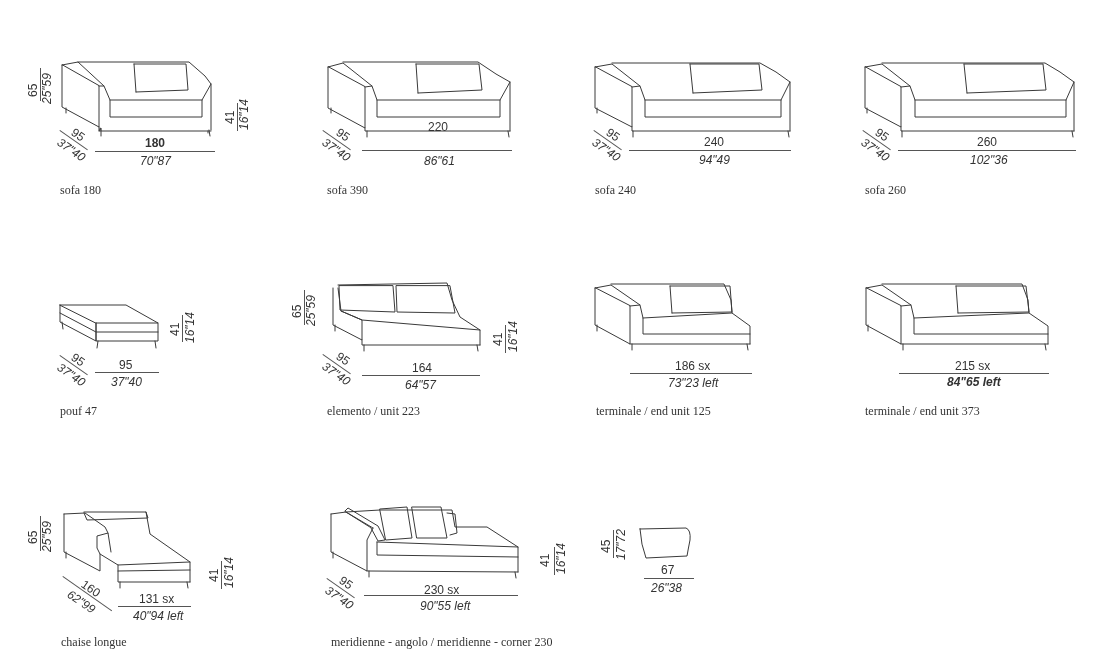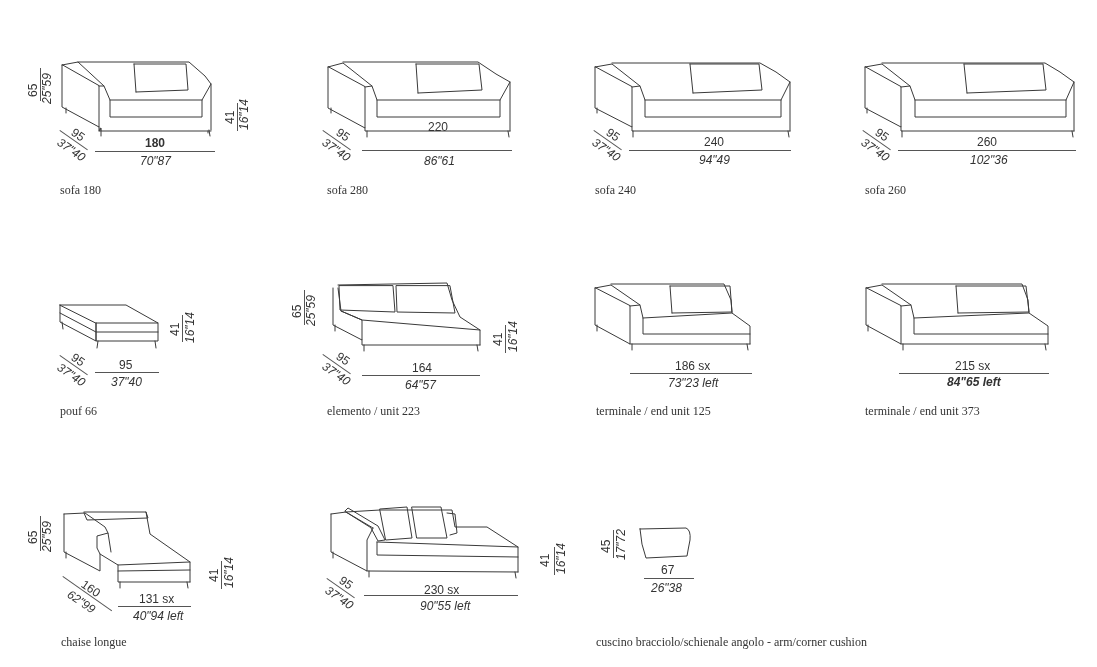--- a/index.html
+++ b/index.html
@@ -60,21 +60,21 @@
     <path d="M416 64 L418 93"></path>
     <path d="M416 64 L479 64 L482 90 L418 93"></path>
     <path d="M367 131 L367 137 M508 131 L509 137 M331 108 L331 113"></path>
   </svg>
   <div class="drule" style="left:323px;top:130px;width:34px;"></div>
   <div class="diag" style="left:341px;top:126px;">95</div>
   <div class="diag it" style="left:327px;top:136px;">37"40</div>
   <div class="dim" style="left:428px;top:121px;">220</div>
   <div class="rule" style="left:362px;top:150px;width:150px;"></div>
   <div class="dim it" style="left:424px;top:155px;">86"61</div>
-  <div class="label" style="left:327px;top:183px;">sofa 280</div>
+  <div class="label" style="left:327px;top:183px;">sofa 390</div>
 </div>
 
 <div class="item" style="left:0;top:0;width:840px;height:210px;">
   <svg class="draw" width="840" height="210">
     <path d="M595 67 L595 108 L632 127 L632 87 Z"></path>
     <path d="M595 67 L612 64 L640 86 L632 87"></path>
     <path d="M612 63 L760 63 L776 72 L790 82 L790 131"></path>
     <path d="M640 86 L645 100 L645 117 L781 117 L781 100 L790 82"></path>
     <path d="M632 127 L632 131 L790 131"></path>
     <path d="M645 100 L781 100"></path>
@@ -122,21 +122,21 @@
   </svg>
   <div class="vrule" style="left:182px;top:315px;height:27px;"></div>
   <div class="rot" style="left:169px;top:336px;">41</div>
   <div class="rot it" style="left:184px;top:343px;">16"14</div>
   <div class="drule" style="left:60px;top:355px;width:34px;"></div>
   <div class="diag" style="left:76px;top:351px;">95</div>
   <div class="diag it" style="left:62px;top:361px;">37"40</div>
   <div class="dim" style="left:119px;top:359px;">95</div>
   <div class="rule" style="left:95px;top:372px;width:64px;"></div>
   <div class="dim it" style="left:111px;top:376px;">37"40</div>
-  <div class="label" style="left:60px;top:404px;">pouf 66</div>
+  <div class="label" style="left:60px;top:404px;">pouf 47</div>
 </div>
 
 <div class="item" style="left:0;top:0;width:560px;height:430px;">
   <svg class="draw" width="560" height="430">
     <path d="M333 288 L333 325 L362 340 L362 320 L341 311 L338 288"></path>
     <path d="M338 285 L447 283 L452 300 L460 317 L480 330 L480 345"></path>
     <path d="M341 311 L362 320 L480 330"></path>
     <path d="M362 340 L362 345 L480 345"></path>
     <path d="M339 286 L340 310 L395 312 L393 286 Z"></path>
     <path d="M396 286 L397 312 L455 313 L450 286 Z"></path>
@@ -233,26 +233,26 @@
   </svg>
   <div class="vrule" style="left:554px;top:547px;height:28px;"></div>
   <div class="rot" style="left:539px;top:567px;">41</div>
   <div class="rot it" style="left:555px;top:574px;">16"14</div>
   <div class="drule" style="left:327px;top:578px;width:34px;"></div>
   <div class="diag" style="left:344px;top:574px;">95</div>
   <div class="diag it" style="left:330px;top:584px;">37"40</div>
   <div class="dim" style="left:424px;top:584px;">230 sx</div>
   <div class="rule" style="left:364px;top:595px;width:154px;"></div>
   <div class="dim it" style="left:420px;top:600px;">90"55 left</div>
+  <div class="label" style="left:331px;top:635px;">meridienne - angolo / meridienne - corner 230</div>
 </div>
 
 <div class="item" style="left:0;top:0;width:1097px;height:667px;">
   <svg class="draw" width="1097" height="667">
     <path d="M640 529 L686 528 Q691 530 690 540 Q688 550 687 556 L646 558 Q641 545 640 529 Z"></path>
   </svg>
   <div class="vrule" style="left:613px;top:530px;height:28px;"></div>
   <div class="rot" style="left:600px;top:553px;">45</div>
   <div class="rot it" style="left:615px;top:560px;">17"72</div>
   <div class="dim" style="left:661px;top:564px;">67</div>
   <div class="rule" style="left:644px;top:578px;width:50px;"></div>
   <div class="dim it" style="left:651px;top:582px;">26"38</div>
-  <div class="label" style="left:596px;top:635px;">cuscino bracciolo/schienale angolo - arm/corner cushion</div>
 </div>
 
 </body></html>

